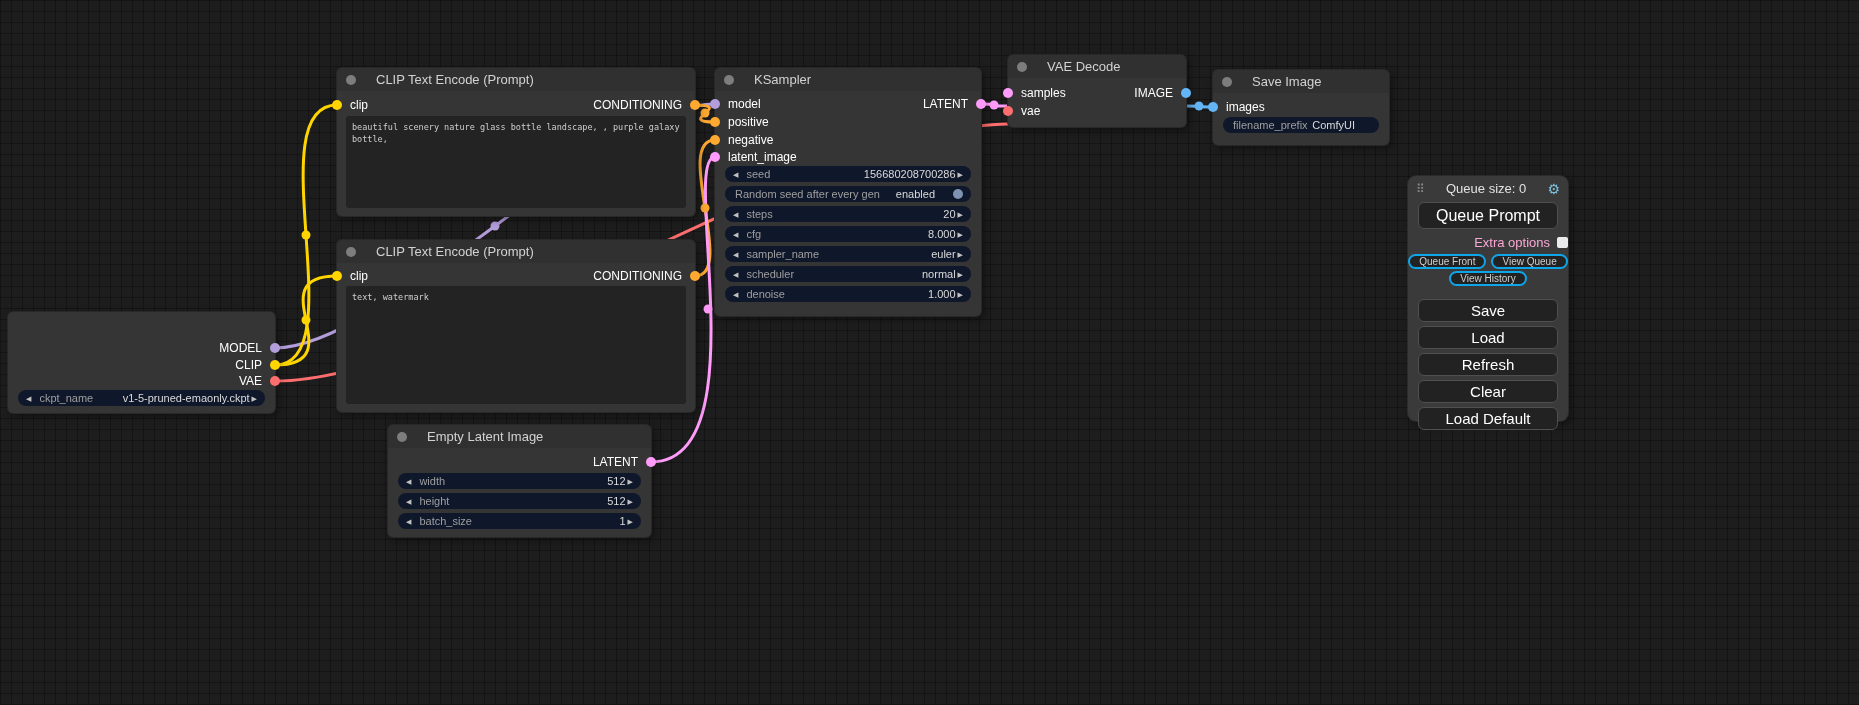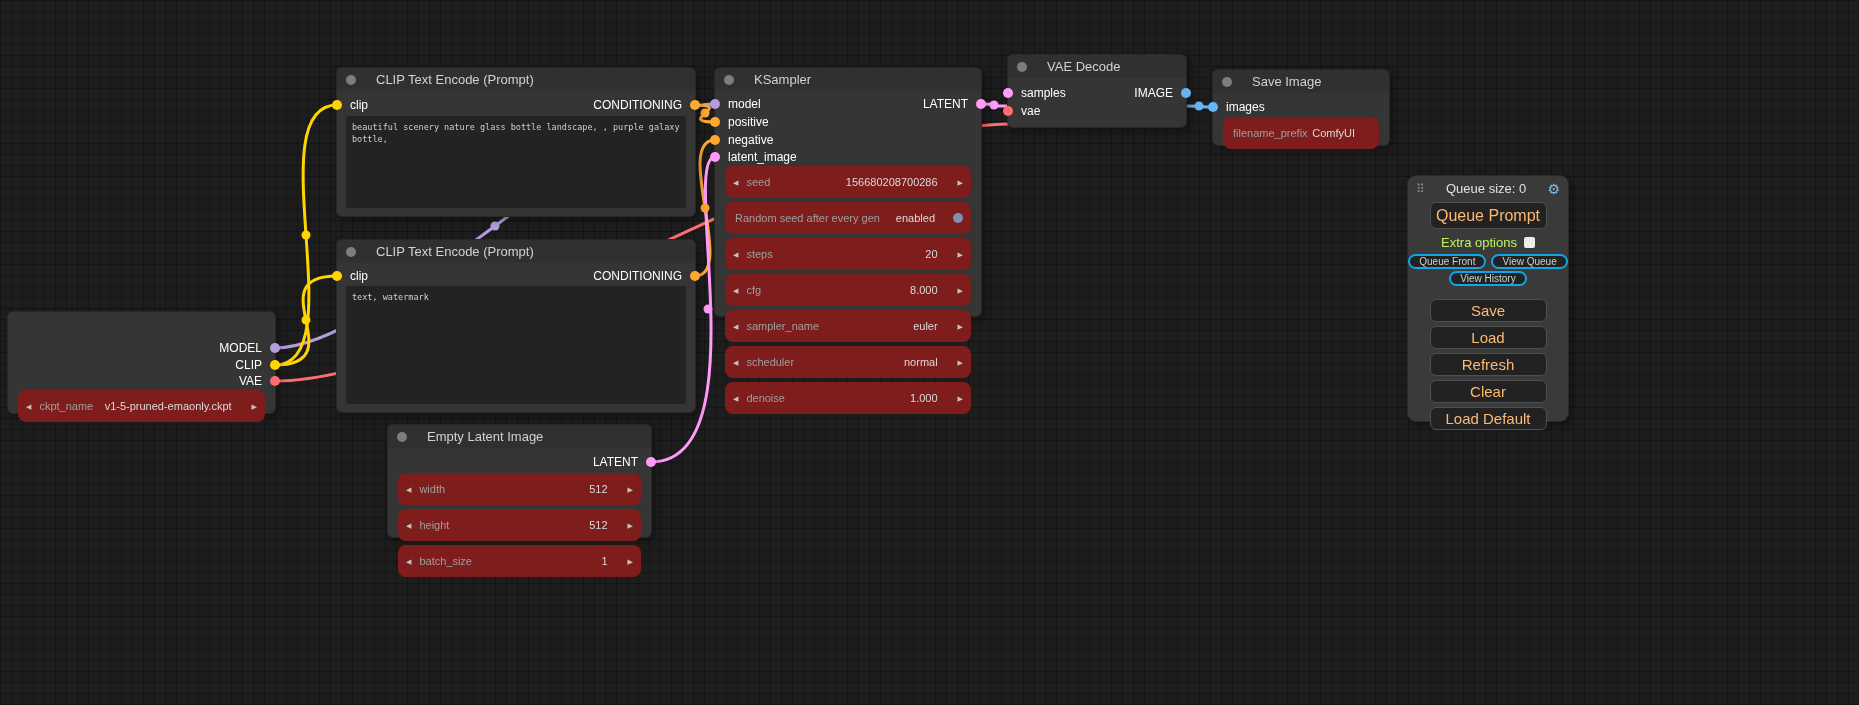--- a/index.html
+++ b/index.html
@@ -19,43 +19,43 @@
   .slot.in{left:-5px}
   .slot.out{right:-5px;flex-direction:row-reverse}
   .sdot{width:10px;height:10px;border-radius:50%;flex:none;background:#888}
   .c-model .sdot{background:#B39DDB}
   .c-clip .sdot{background:#FFD500}
   .c-vae .sdot{background:#FF6E6E}
   .c-cond .sdot{background:#FFA931}
   .c-latent .sdot{background:#FF9CF9}
   .c-image .sdot{background:#64B5F6}
   .widgets{position:absolute;left:10px;right:10px;display:flex;flex-direction:column;gap:4px}
-  .widget{height:16px;background:#7f1d1d;border-radius:8px;display:flex;align-items:center;
-    padding:16px 8px;font-size:11px;white-space:nowrap;overflow:hidden}
+  .widget{height:16px;background:#0f172a;border-radius:8px;display:flex;align-items:center;
+    padding:0 8px;font-size:11px;white-space:nowrap;overflow:hidden}
   .widget .arr{font-size:7px;color:#c2c2c2;line-height:1;flex:none}
   .widget .wl{color:#9f9f9f;flex:1;text-align:left;margin-left:8px;overflow:hidden}
-  .widget .wv{color:#dadada;text-align:right;margin-right:20px}
+  .widget .wv{color:#dadada;text-align:right;margin-right:2px}
   .widget.noarr .wl{margin-left:2px}
   .widget.noarr .wv{margin-right:16px}
   .tgl{width:10px;height:10px;border-radius:50%;background:#7e93b2;flex:none;margin-left:2px}
   .ntext{position:absolute;left:9px;right:9px;background:#232323;border-radius:3px;padding:5px 6px;
     font-family:"DejaVu Sans Mono",monospace;font-size:8.5px;color:#cfcfcf;line-height:1.45;
     white-space:pre-wrap;word-break:break-word;overflow:hidden}
   
   .menu{position:absolute;left:1408px;top:176px;width:160px;height:245px;z-index:5;background:#3a3a3a;
     border-radius:8px;box-shadow:0 0 0 1px #2b2b2b,3px 3px 9px rgba(0,0,0,.45);padding-top:4px}
   .menu-header{display:flex;align-items:center;padding:1px 8px 2px;gap:6px}
   .drag{color:#8a8a8a;font-size:12px;line-height:1}
   .qsize{flex:1;text-align:center;font-size:13px;color:#e2e2e2}
   .gear{color:#7fc1e0;font-size:14px;line-height:1}
   button{font-family:inherit;cursor:pointer}
-  .btn-big{display:block;width:117px;height:23px;margin:4px auto;background:#222;border:1px solid #4f4f4f;
-    border-radius:6px;color:#fdba74;font-size:15px;line-height:1;padding:0}
+  .btn-big{display:block;width:140px;height:23px;margin:4px auto;background:#222;border:1px solid #4f4f4f;
+    border-radius:6px;color:#ffffff;font-size:15px;line-height:1;padding:0}
   .btn-primary{height:27px;font-size:16px;margin-bottom:6px}
-  .extra-row{display:flex;align-items:center;justify-content:center;gap:7px;margin:3px 0 4px;font-size:13px;color:#bef264}
+  .extra-row{display:flex;align-items:center;justify-content:flex-end;gap:7px;margin:3px 0 4px;font-size:13px;color:#f9a8d4}
   .chk{width:11px;height:11px;background:#ececec;border-radius:2px;display:inline-block}
   .row-small{display:flex;justify-content:center;gap:5px;margin:2px 0}
   .btn-small{background:#222;border:2px solid #0ea5e9;border-radius:8px;color:#cfcfcf;font-size:10px;
     height:15px;padding:0 9px;line-height:1}
   .btn-gap{margin-top:13px}
 </style>
 </head>
 <body>
 
 <div class="canvas"></div>

